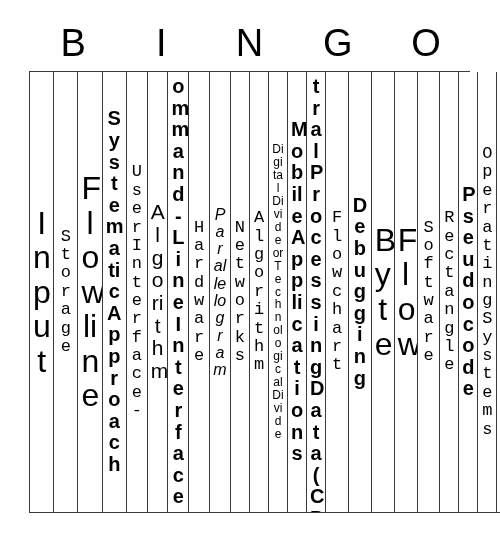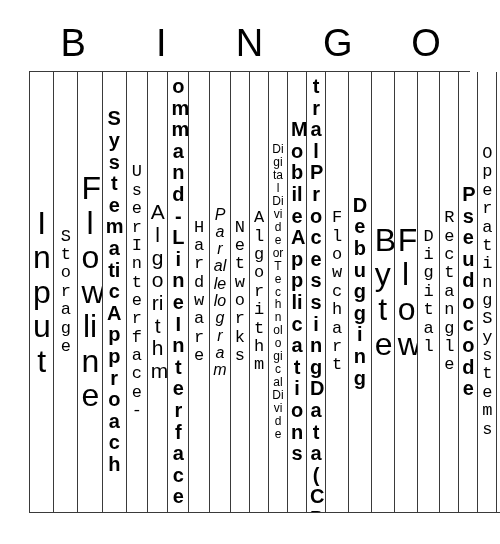--- a/index.html
+++ b/index.html
@@ -187,21 +187,21 @@
       <div class="bingo-cell fs-sm">
         <span class="cell-text">Debugging</span>
       </div>
       <div class="bingo-cell fs-xxl">
         <span class="cell-text">Byte</span>
       </div>
       <div class="bingo-cell fs-xxl">
         <span class="cell-text">Flow</span>
       </div>
       <div class="bingo-cell fs-md">
-        <span class="cell-text">Digital</span>
+        <span class="cell-text">Software</span>
       </div>
     </div>
 
     <div class="bingo-row">
       <div class="bingo-cell fs-md">
         <span class="cell-text">Rectangle</span>
       </div>
       <div class="bingo-cell fs-sm">
         <span class="cell-text">Pseudocode</span>
       </div>

